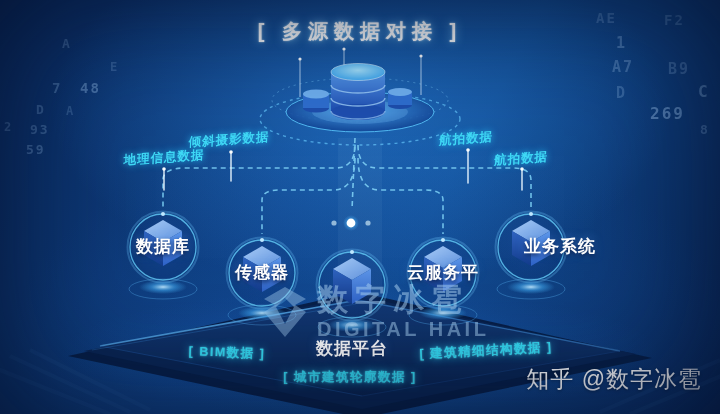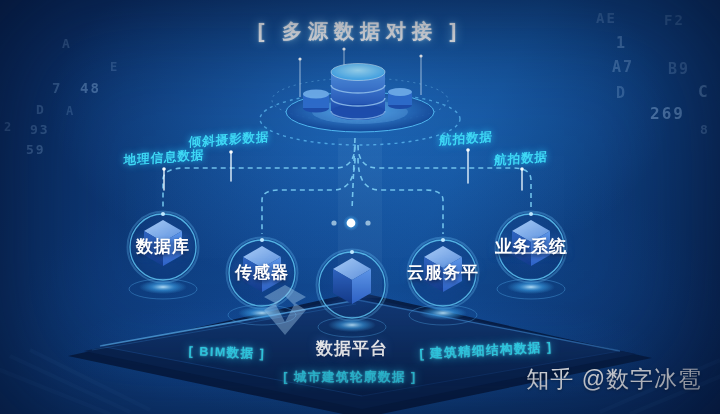--- a/index.html
+++ b/index.html
@@ -33,21 +33,21 @@
   .lbl-aerial2{left:521px;top:159px;}
   .node-label{
     position:absolute;transform:translate(-50%,-50%);
     color:#ffffff;font-weight:bold;font-size:17px;letter-spacing:1px;white-space:nowrap;
     text-shadow:0 2px 4px rgba(5,20,60,.9),0 0 8px rgba(90,160,255,.55);
   }
   .nl-1{left:163px;top:246px;}
   .nl-2{left:262px;top:272px;}
   .nl-3{left:352px;top:300px;margin-top:48px;}
   .nl-4{left:443px;top:272px;font-family:Liberation Mono, monospace;}
-  .nl-5{left:531px;top:246px;text-decoration:underline;}
+  .nl-5{left:560px;top:246px;}
   .plat-label{
     position:absolute;transform:translate(-50%,-50%);
     color:#35e0f8;font-size:12.5px;font-weight:bold;letter-spacing:1.5px;white-space:nowrap;
     text-shadow:0 0 8px rgba(40,215,255,.9),0 0 2px rgba(120,240,255,.8);
   }
   .pl-1{left:227px;top:353px;transform:translate(-50%,-50%) rotate(2deg);}
   .pl-2{left:350px;top:377px;}
   .pl-3{left:486px;top:351px;transform:translate(-50%,-50%) rotate(-3deg);}
   .watermark{
     position:absolute;left:262px;top:284px;display:flex;align-items:center;gap:9px;
@@ -295,16 +295,20 @@
   <div class="node-label nl-5">业务系统</div>
 
   <span class="plat-label pl-1">[ BIM数据 ]</span>
   <span class="plat-label pl-2">[ 城市建筑轮廓数据 ]</span>
   <span class="plat-label pl-3">[ 建筑精细结构数据 ]</span>
 
   <div class="watermark">
     <svg class="wm-logo" width="46" height="52" viewBox="0 0 46 52">
       <path d="M23,1 L44,13 L33,19 L44,26 L23,51 L2,26 L13,19 L2,13 Z M23,12 L14,21 L23,38 L32,21 Z" fill="#a9d2f4" opacity="0.8"></path>
     </svg>
+    <div class="wm-text">
+      <span class="wm-cn">数字冰雹</span>
+      <span class="wm-en">DIGITAL HAIL</span>
+    </div>
   </div>
 
   <div class="credit">知乎 @数字冰雹</div>
 </div>
 
 </body></html>

